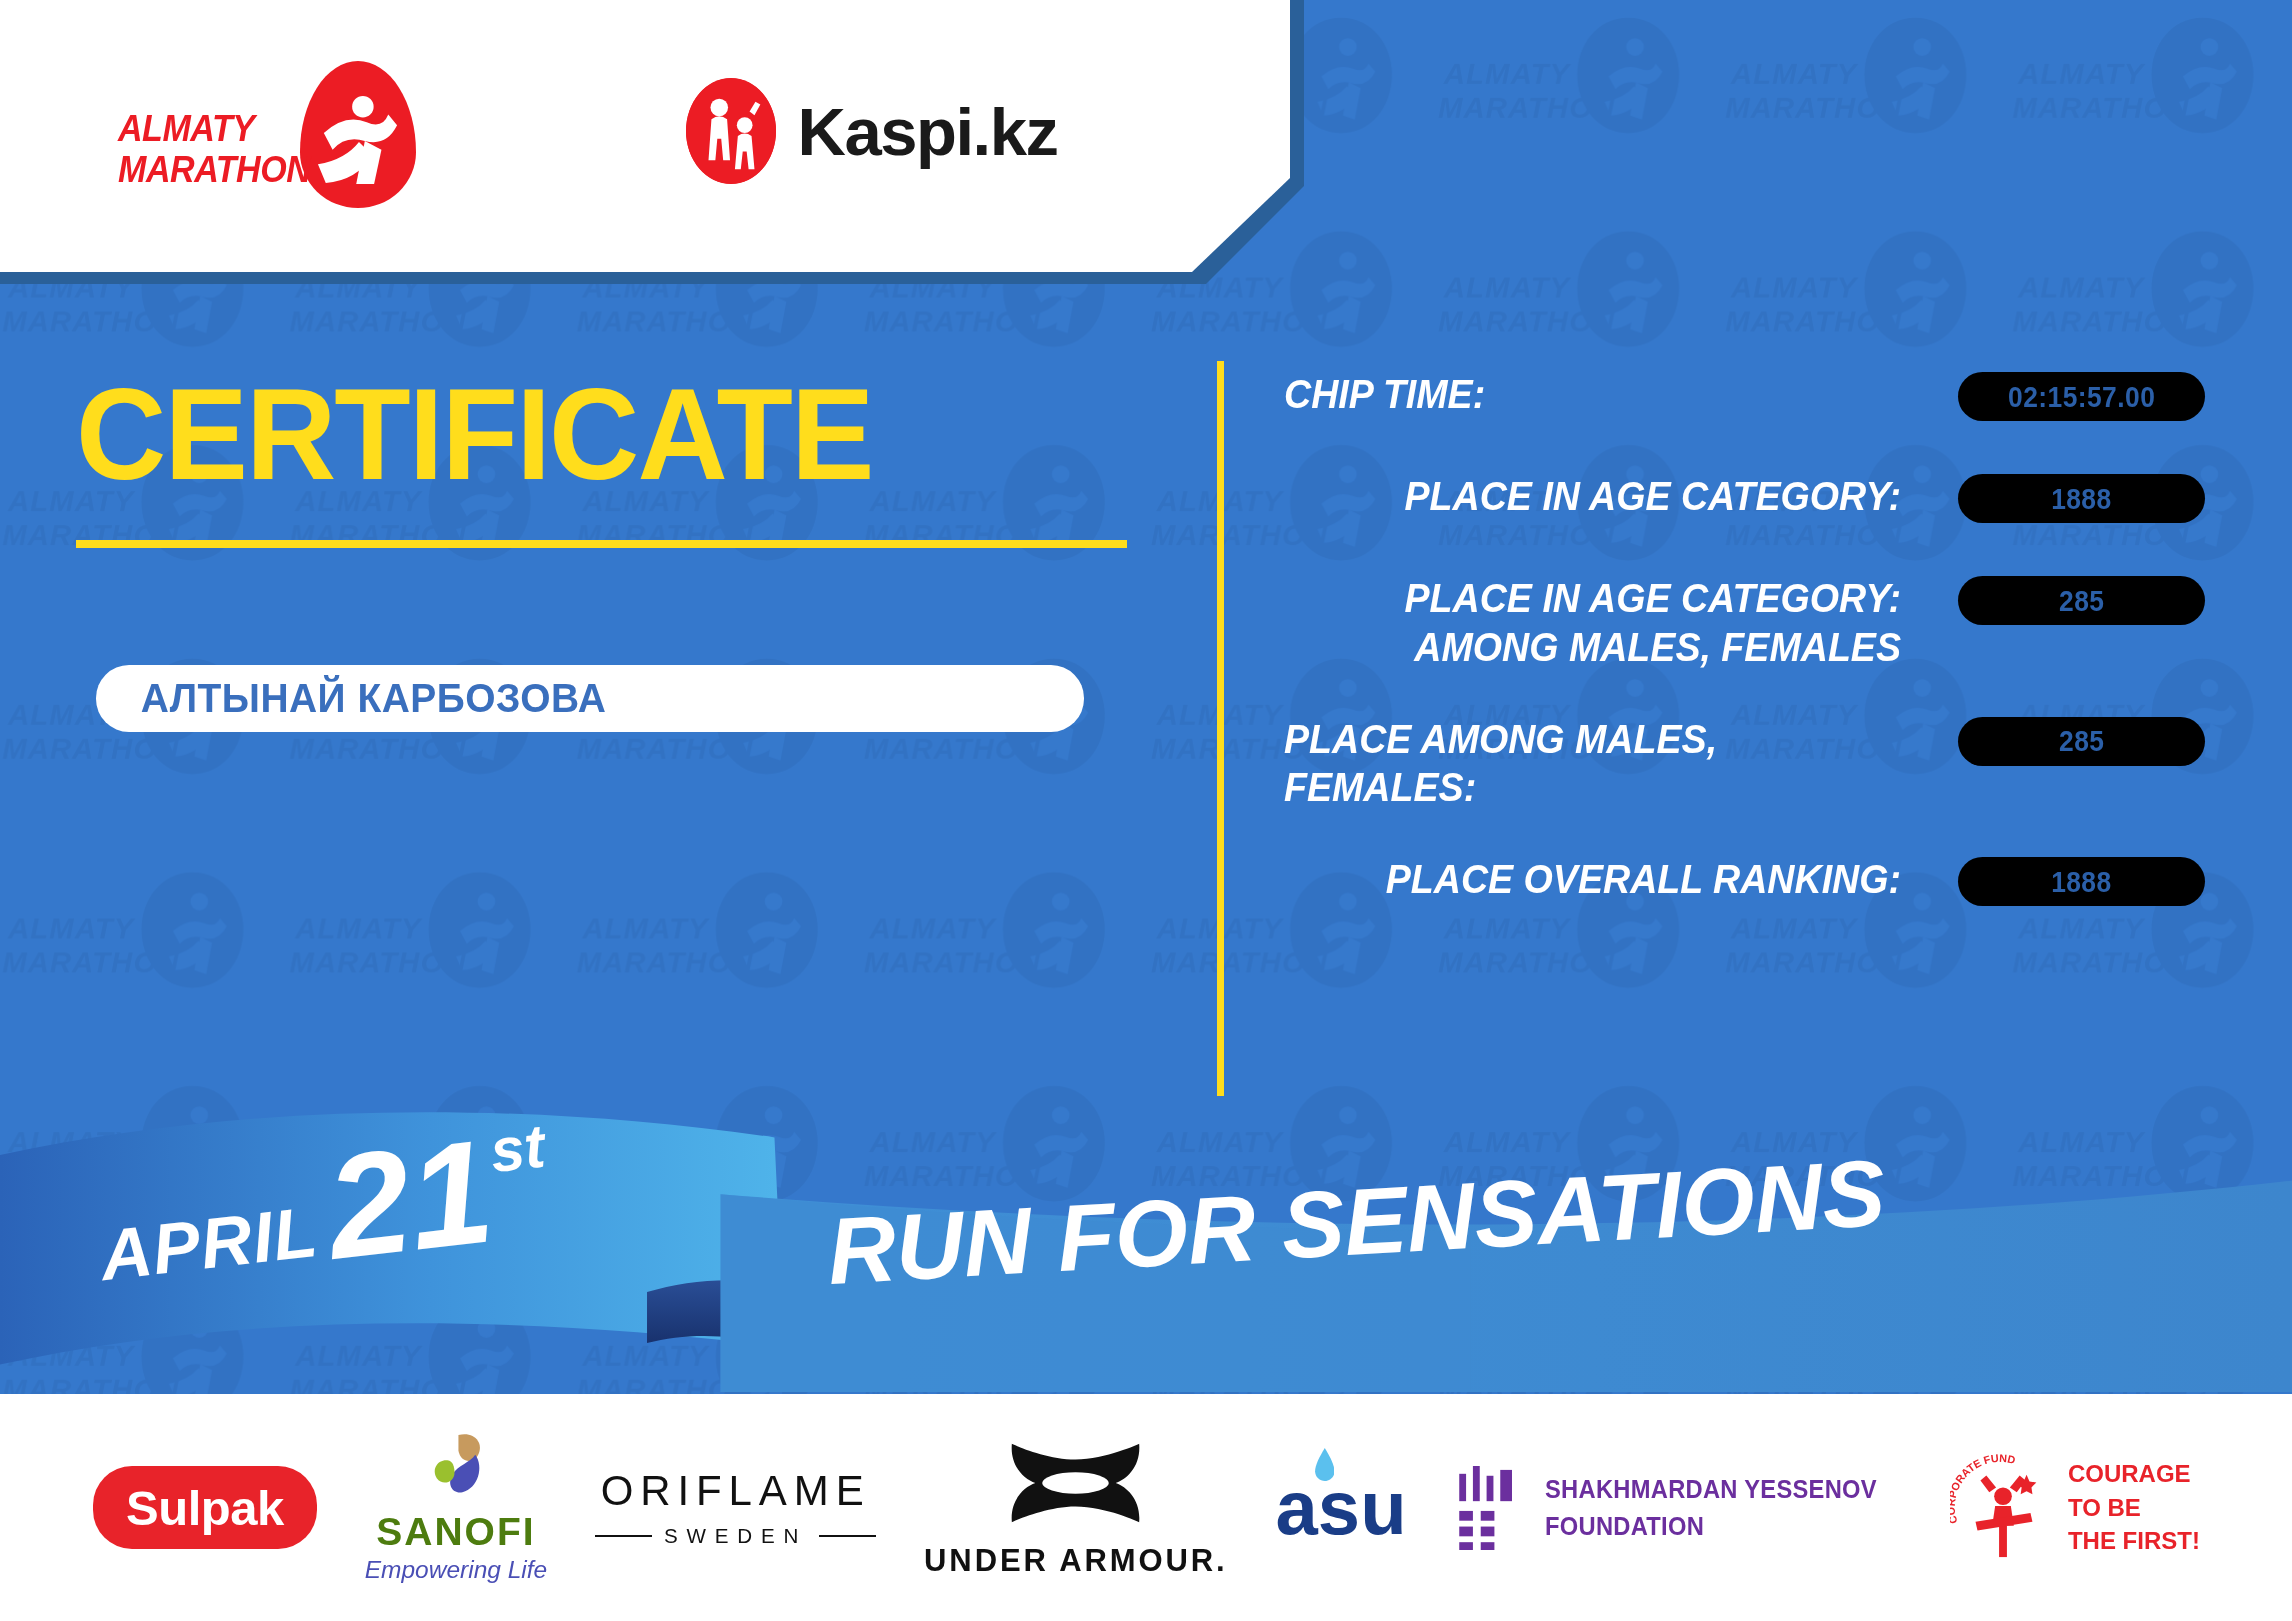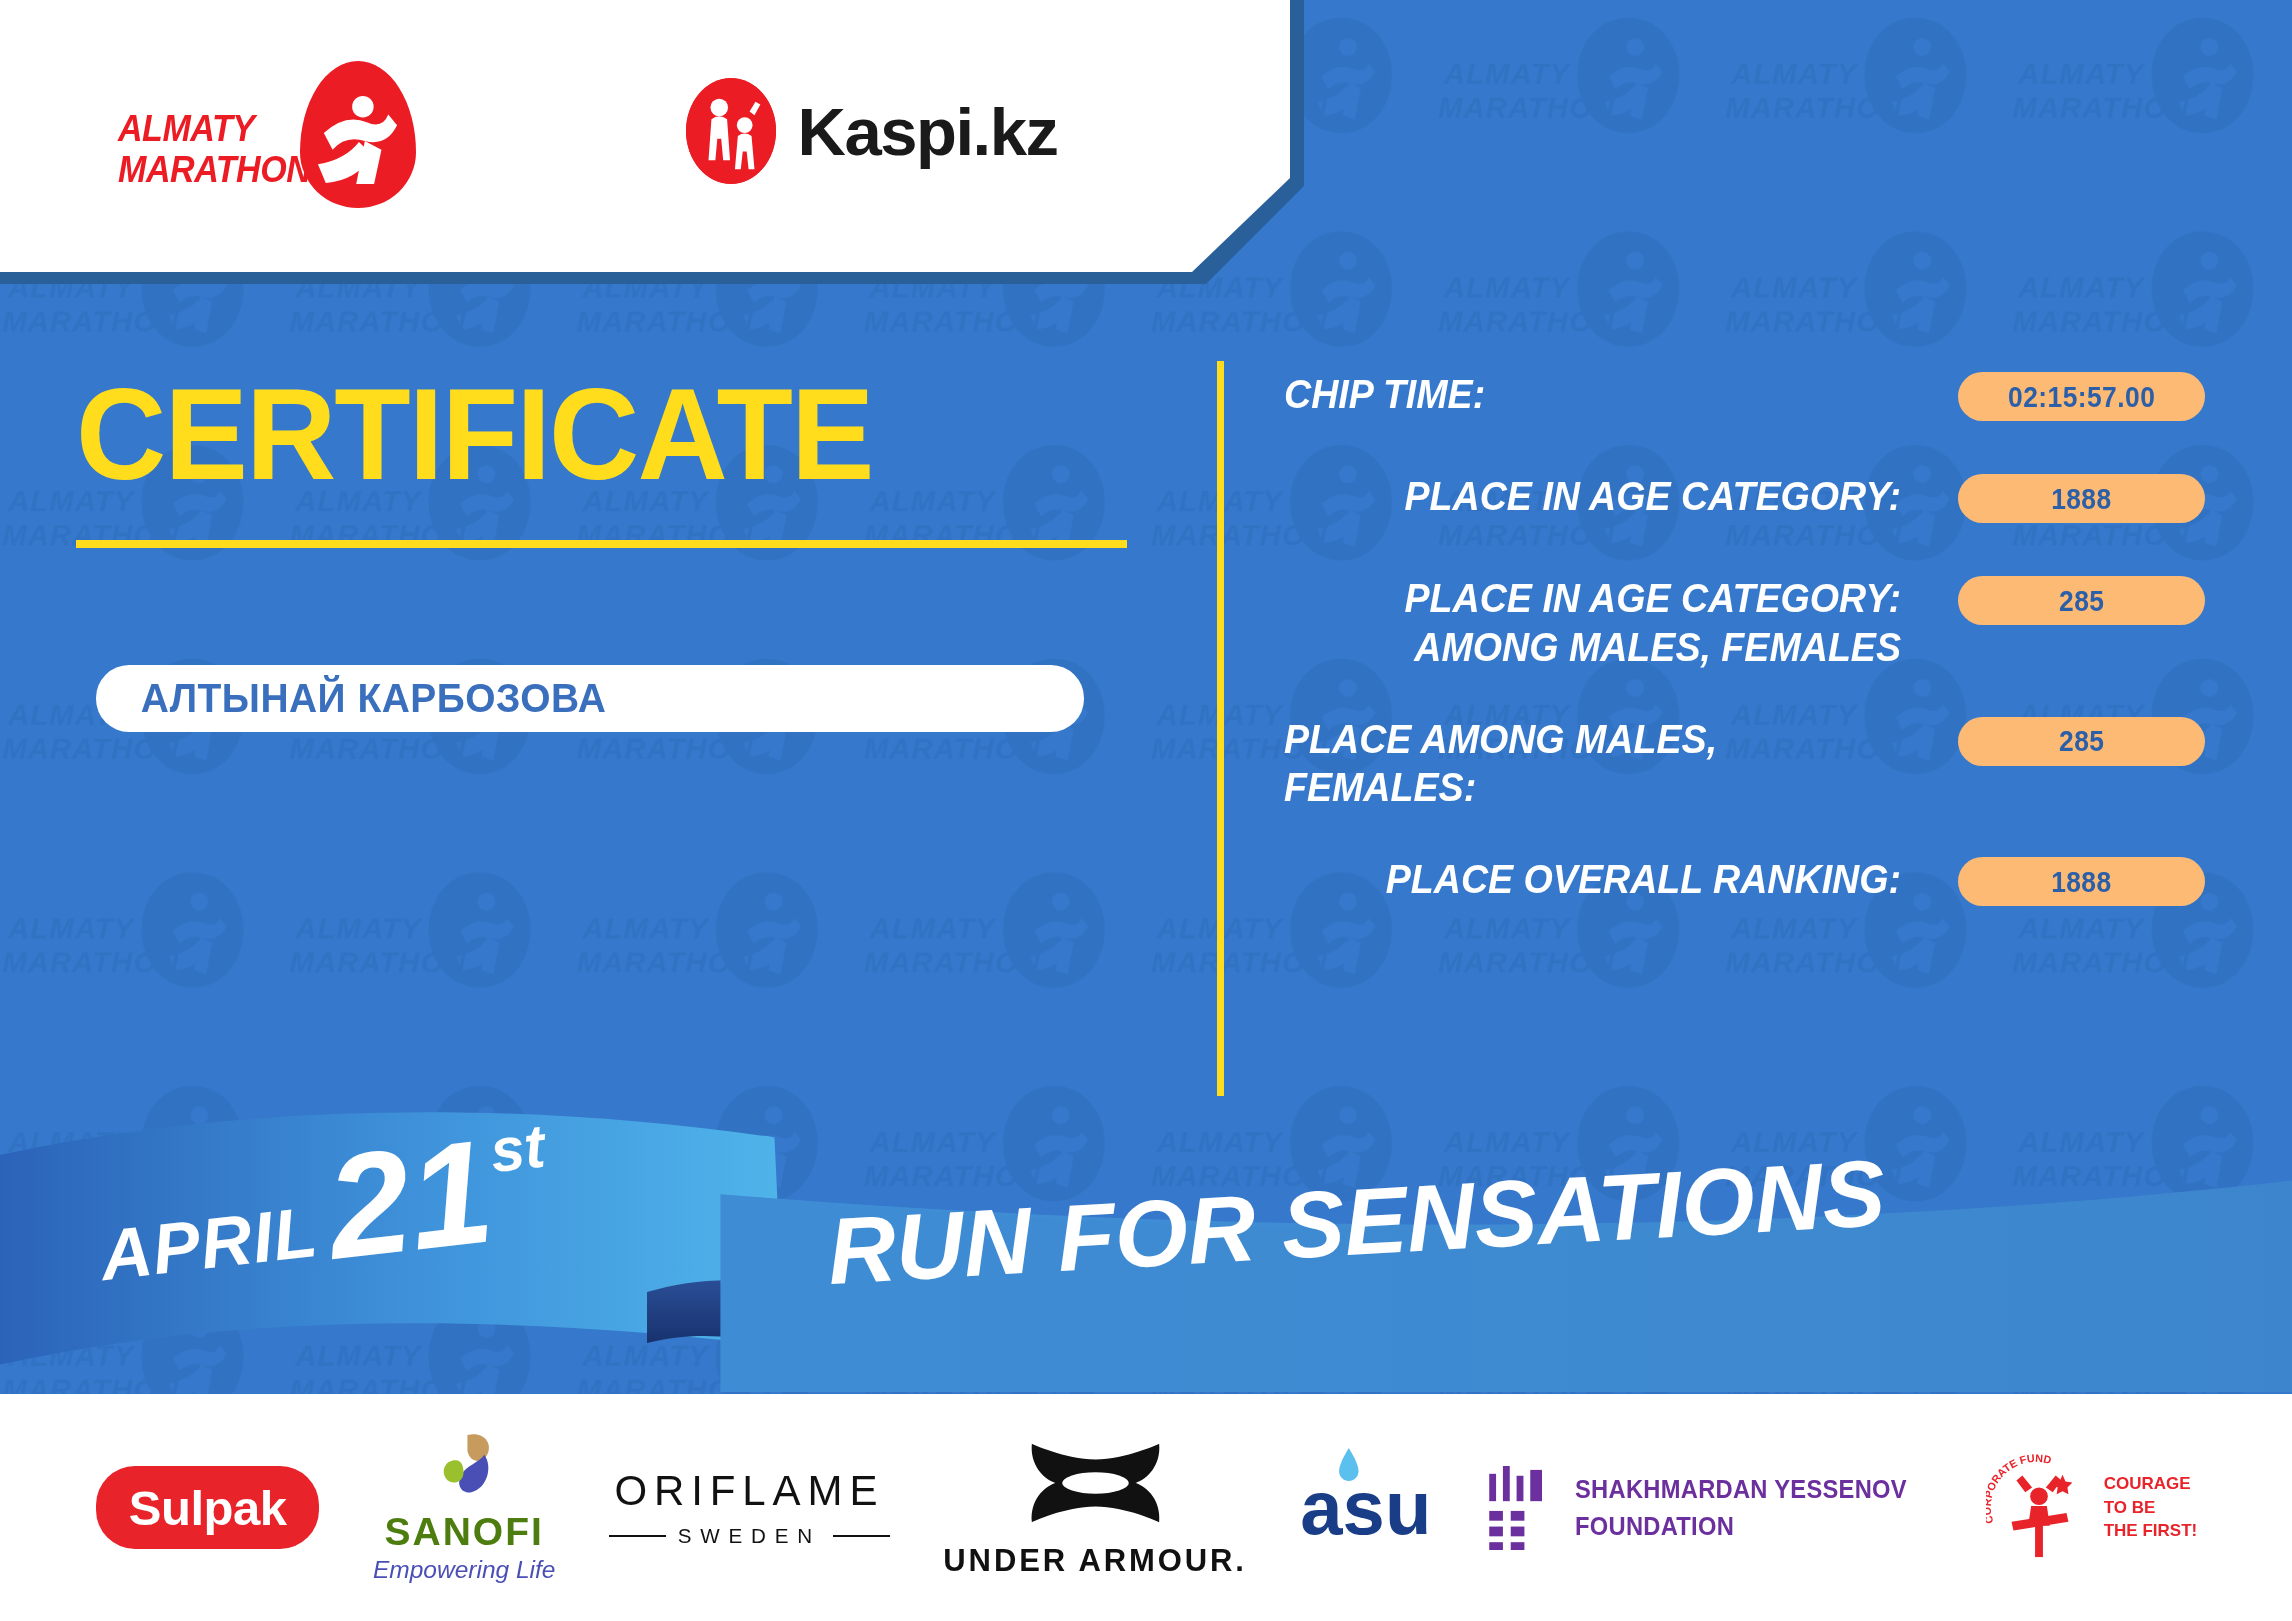--- a/index.html
+++ b/index.html
@@ -236,21 +236,21 @@
     font-stretch: condensed;
     transform: scaleX(0.94);
     transform-origin: left top;
     padding-right: 17.6px;
   }
   .srow-label.right { text-align: right; }
   .srow-pill {
     flex: 0 0 auto;
     width: 247px;
     height: 49px;
-    background: #fdba74;
+    background: #000000;
     border-radius: 24.5px;
     display: flex;
     align-items: center;
     justify-content: center;
     margin-top: 2px;
   }
   .srow-val {
     font-size: 30px;
     font-weight: 800;
     color: #2b5fa8;
@@ -372,21 +372,21 @@
   .sp-yessenov .glyph { width: 71px; height: 84px; position: relative; }
   .sp-yessenov .nm {
     color: #6b2f9e; font-size: 25.5px; font-weight: 800;
     line-height: 1.45; letter-spacing: 0.3px;
     font-stretch: condensed; transform: scaleX(0.93); transform-origin: left center;
   }
 
   .sp-courage { display: flex; align-items: center; gap: 11.8px; }
   .sp-courage .mark { width: 106px; height: 110px; position: relative; }
   .sp-courage .nm {
-    color: #e8232a; font-size: 17px; font-weight: 700; line-height: 1.4;
+    color: #e8232a; font-size: 24px; font-weight: 700; line-height: 1.4;
   }
 </style>
 </head>
 <body>
 
 <div id="cert">
 
   <svg id="watermark" width="2293" height="1621" viewBox="0 0 2339 1654">
     <defs>
       <pattern id="wm" x="0" y="0" width="293" height="218" patternUnits="userSpaceOnUse">

